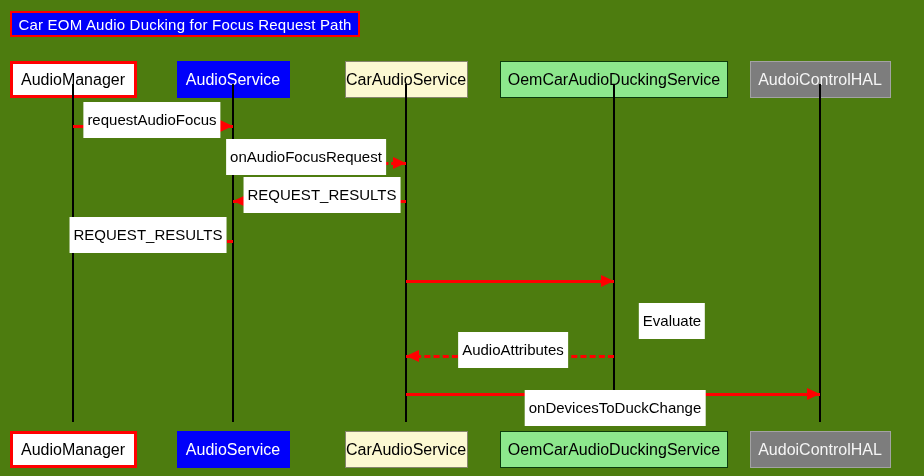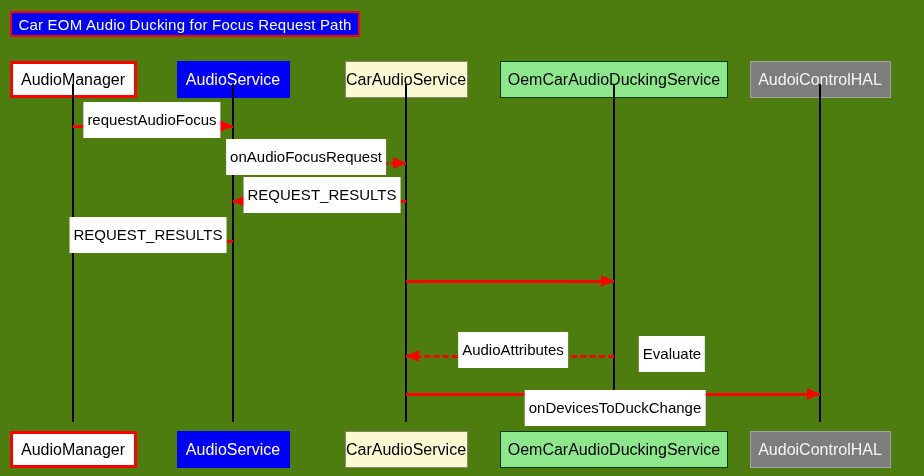--- a/index.html
+++ b/index.html
@@ -51,20 +51,20 @@
     <div class="msg-head" style="top: 157px; border-top: 6px solid transparent; border-bottom: 6px solid transparent; left: 393px; border-left: 13px solid rgb(255, 0, 0);"></div>
     <div class="msg-label" style="left: 306px; top: 139px; background: rgb(255, 255, 255); color: rgb(0, 0, 0);">onAudioFocusRequest</div>
     <div class="msg-line" style="left: 233px; top: 200px; width: 173px; border-top: 3px dashed rgb(255, 0, 0);"></div>
     <div class="msg-head" style="top: 195px; border-top: 6px solid transparent; border-bottom: 6px solid transparent; left: 233px; border-right: 13px solid rgb(255, 0, 0);"></div>
     <div class="msg-label" style="left: 322px; top: 177px; background: rgb(255, 255, 255); color: rgb(0, 0, 0);">REQUEST_RESULTS</div>
     <div class="msg-line" style="left: 73px; top: 240px; width: 160px; border-top: 3px dashed rgb(255, 0, 0);"></div>
     <div class="msg-head" style="top: 235px; border-top: 6px solid transparent; border-bottom: 6px solid transparent; left: 73px; border-right: 13px solid rgb(255, 0, 0);"></div>
     <div class="msg-label" style="left: 148px; top: 217px; background: rgb(255, 255, 255); color: rgb(0, 0, 0);">REQUEST_RESULTS</div>
     <div class="msg-line" style="left: 406px; top: 280px; width: 208px; border-top: 3px solid rgb(255, 0, 0);"></div>
     <div class="msg-head" style="top: 275px; border-top: 6px solid transparent; border-bottom: 6px solid transparent; left: 601px; border-left: 13px solid rgb(255, 0, 0);"></div>
-    <div class="msg-label" style="left: 672px; top: 303px; background: rgb(255, 255, 255); color: rgb(0, 0, 0); margin-top: 33px;">Evaluate</div>
+    <div class="msg-label" style="left: 672px; top: 303px; background: rgb(255, 255, 255); color: rgb(0, 0, 0);">Evaluate</div>
     <div class="msg-line" style="left: 406px; top: 355px; width: 208px; border-top: 3px dashed rgb(255, 0, 0);"></div>
     <div class="msg-head" style="top: 350px; border-top: 6px solid transparent; border-bottom: 6px solid transparent; left: 406px; border-right: 13px solid rgb(255, 0, 0);"></div>
     <div class="msg-label" style="left: 513px; top: 332px; background: rgb(255, 255, 255); color: rgb(0, 0, 0);">AudioAttributes</div>
     <div class="msg-line" style="left: 406px; top: 393px; width: 414px; border-top: 3px solid rgb(255, 0, 0);"></div>
     <div class="msg-head" style="top: 388px; border-top: 6px solid transparent; border-bottom: 6px solid transparent; left: 807px; border-left: 13px solid rgb(255, 0, 0);"></div>
     <div class="msg-label" style="left: 615px; top: 390px; background: rgb(255, 255, 255); color: rgb(0, 0, 0);">onDevicesToDuckChange</div>
   </div>
 
 </body></html>

